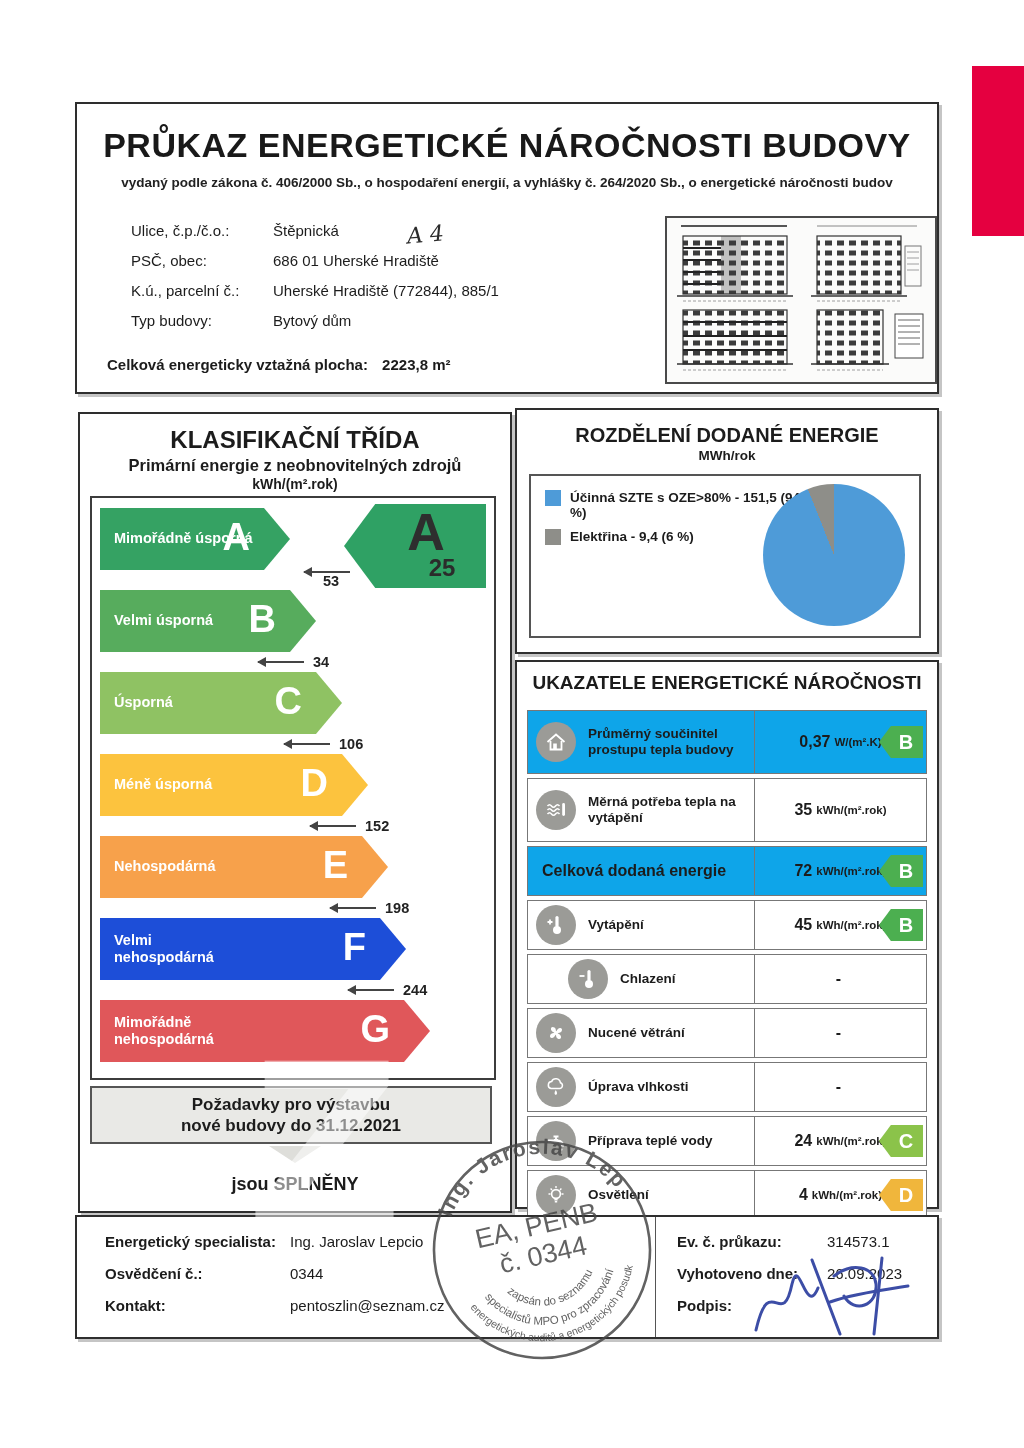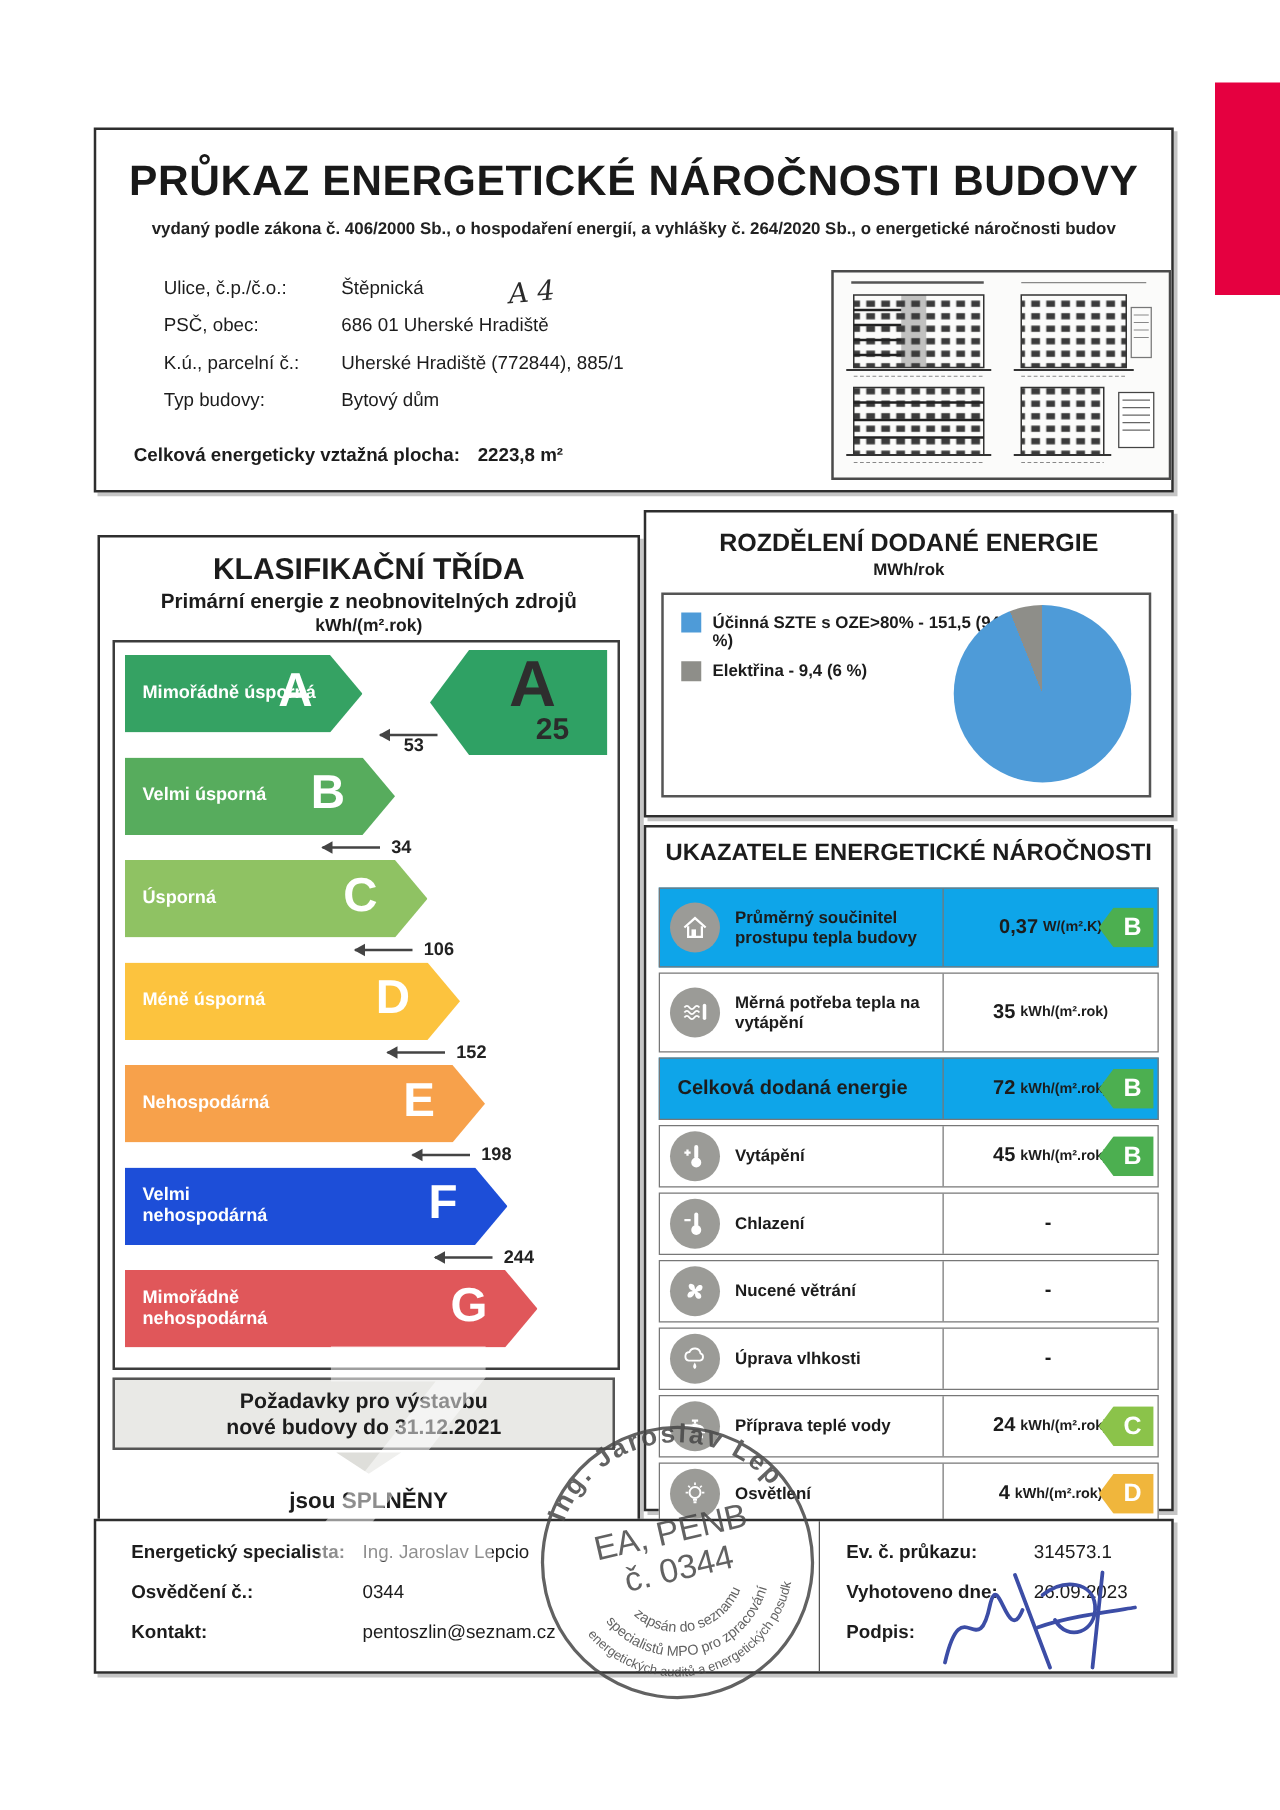--- a/index.html
+++ b/index.html
@@ -141,21 +141,21 @@
       <line x1="240" y1="46" x2="252" y2="46" stroke="#888" stroke-width=".8"></line>
       <line x1="240" y1="52" x2="252" y2="52" stroke="#888" stroke-width=".8"></line>
       <line x1="16" y1="83" x2="120" y2="83" stroke="#888" stroke-width=".8" stroke-dasharray="3 2"></line>
       <line x1="16" y1="152" x2="120" y2="152" stroke="#888" stroke-width=".8" stroke-dasharray="3 2"></line>
       <line x1="150" y1="83" x2="234" y2="83" stroke="#888" stroke-width=".8" stroke-dasharray="3 2"></line>
       <line x1="150" y1="152" x2="216" y2="152" stroke="#888" stroke-width=".8" stroke-dasharray="3 2"></line>
     </svg>
   </div>
 </div>
 
-<div class="box" style="left:78px;top:428px;width:430px;height:797px;">
+<div class="box" style="left:78px;top:412px;width:430px;height:797px;">
   <div class="sec-title">KLASIFIKAČNÍ TŘÍDA</div>
   <div class="sec-sub">Primární energie z neobnovitelných zdrojů</div>
   <div class="sec-unit">kWh/(m².rok)</div>
 
   <div class="scale-box">
     <div class="bands">
 
       <div class="band" style="width: 190px; background: rgb(53, 162, 99);">
         <span class="blabel">Mimořádně úsporná</span>
         <span class="letter">A</span>
@@ -320,21 +320,21 @@
       </div>
       <div class="icell-right">
         <span class="ival">45</span>
         <span class="iunit">kWh/(m².rok)</span>
         <span class="ind-badge" style="background: rgb(76, 175, 80);">
             <span>B</span>
           </span>
       </div>
     </div>
 
-    <div class="irow" style="height:50px;">
+    <div class="irow" style="height:50px;padding-left:32px;">
       <div class="icell-left">
         <span class="icircle">
           <svg width="24" height="24" viewBox="0 0 24 24">
               <rect x="11.4" y="3" width="3.2" height="11" rx="1.6" fill="#fff"></rect>
               <circle cx="13" cy="17" r="4" fill="#fff"></circle>
               <path d="M3.5 9 h5" stroke="#fff" stroke-width="1.8"></path>
             </svg>
         </span>
         <span class="ilabel">Chlazení</span>
       </div>

